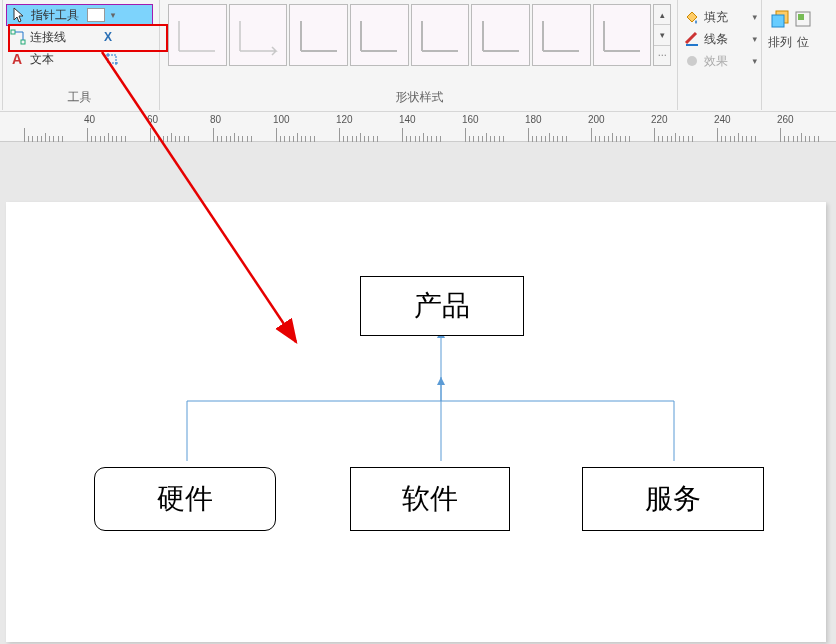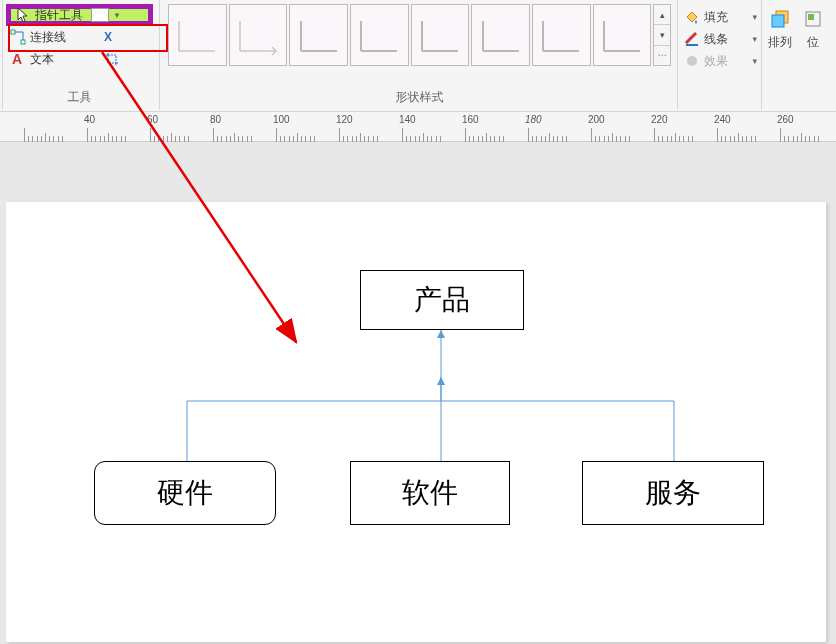--- a/index.html
+++ b/index.html
@@ -4,21 +4,21 @@
 <style>
   * { box-sizing: border-box; margin: 0; padding: 0; }
   body { font-family: "Microsoft YaHei", sans-serif; font-size: 12px; background: #fff; width: 836px; height: 644px; overflow: hidden; position: relative; }
 
   
   .ribbon { background: #f5f5f5; border-bottom: 1px solid #d6d6d6; height: 112px; position: relative; }
 
   
   .tools-group { position: absolute; left: 0; top: 0; width: 160px; height: 110px; border-right: 1px solid #d6d6d6; padding: 4px 6px; }
   .toolrow { display: flex; align-items: center; height: 22px; gap: 4px; }
-  .toolrow.sel { background: #bef264; border: 5px solid #a21caf; }
+  .toolrow.sel { background: #7dd3fc; border: 1px solid #a21caf; }
   .tool-icon { width: 16px; height: 16px; display: inline-flex; align-items: center; justify-content: center; }
   .tool-label { font-size: 12px; color: #333; }
   .mini-fill { width: 18px; height: 14px; border: 1px solid #999; background: #fff; margin-left: 4px; }
   .mini-drop { width: 8px; height: 14px; display: inline-flex; align-items: center; justify-content: center; color: #666; font-size: 9px; }
   .group-caption { position: absolute; bottom: 4px; left: 0; right: 0; text-align: center; color: #666; font-size: 12px; }
 
   
   .red-box { position: absolute; border: 2px solid #e60000; pointer-events: none; }
 
   
@@ -30,37 +30,37 @@
   .gallery-more div { flex:1; display:flex; align-items:center; justify-content:center; font-size:9px; color:#555; border-bottom:1px solid #ccc; }
   .gallery-more div:last-child { border-bottom:none; }
 
   
   .format-group { position: absolute; left: 680px; top: 0; width: 82px; height: 110px; border-right: 1px solid #d6d6d6; padding: 6px 4px; }
   .fmt-row { display:flex; align-items:center; height:22px; gap:4px; color:#444; }
   .fmt-row.disabled { color:#aaa; }
   .fmt-drop { font-size:9px; color:#666; margin-left:auto; }
 
   
-  .arrange-group { position: absolute; left: 764px; top: 0; width: 72px; height: 110px; padding: 8px 4px; display:flex; gap:10px; }
+  .arrange-group { position: absolute; left: 764px; top: 0; width: 72px; height: 110px; padding: 8px 4px; display:flex; }
   .arrange-btn { display:flex; flex-direction:column; align-items:center; gap:4px; color:#444; }
 
   
   .ruler-wrap { position:absolute; top:112px; left:0; right:0; height:30px; background:#f5f5f5; border-bottom:1px solid #ccc; }
   .ruler { position:absolute; top:0; left:4px; right:0; height:30px; }
   .rtick { position:absolute; top:0; font-size:10px; color:#555; }
   .rtick .num { position:absolute; top:2px; left:0; }
   .rtick .lines { position:absolute; top:16px; left:0; height:14px; display:flex; }
   .rtick .lines span { width:4.2px; border-left:1px solid #999; height:6px; margin-top:8px; }
   .rtick .lines span.mid { height:9px; margin-top:5px; }
   .rtick .lines span.big { height:14px; margin-top:0; }
 
   
   .canvas-wrap { position:absolute; top:142px; left:0; right:0; bottom:0; background:#e8e8e8; }
   .canvas-paper { position:absolute; top:60px; left:6px; width:820px; height:440px; background:#fff; box-shadow: 2px 2px 4px rgba(0,0,0,.15); }
-  .dnode { position:absolute; border:1.5px solid #000; background:#fff; display:flex; align-items:center; justify-content:center; font-size:28px; }
+  .dnode { position:absolute; border:1.5px solid #000; background:#fff; display:flex; align-items:center; justify-content:center; font-size:28px;margin-top:6px; }
 
   
   .anno-arrow { position:absolute; pointer-events:none; }
 </style>
 </head>
 <body>
 
 <div class="ribbon">
 
   <div class="tools-group">
@@ -325,21 +325,21 @@
           <span></span>
           <span></span>
           <span class="mid"></span>
           <span></span>
           <span></span>
           <span></span>
           <span></span>
         </div>
       </div>
       <div class="rtick" style="left: 524px;">
-        <div class="num" style="left: -3px; font-style: italic;">180</div>
+        <div class="num" style="left: -3px;">180</div>
         <div class="lines">
           <span class="big"></span>
           <span></span>
           <span></span>
           <span></span>
           <span></span>
           <span class="mid"></span>
           <span></span>
           <span></span>
           <span></span>

